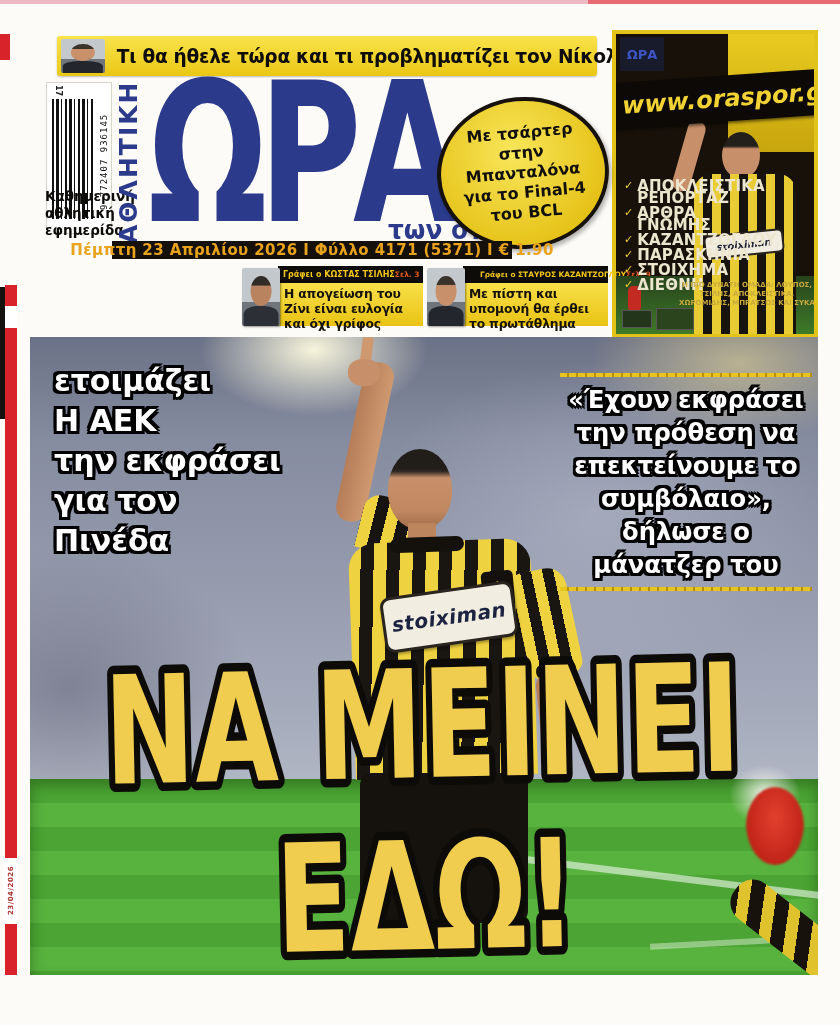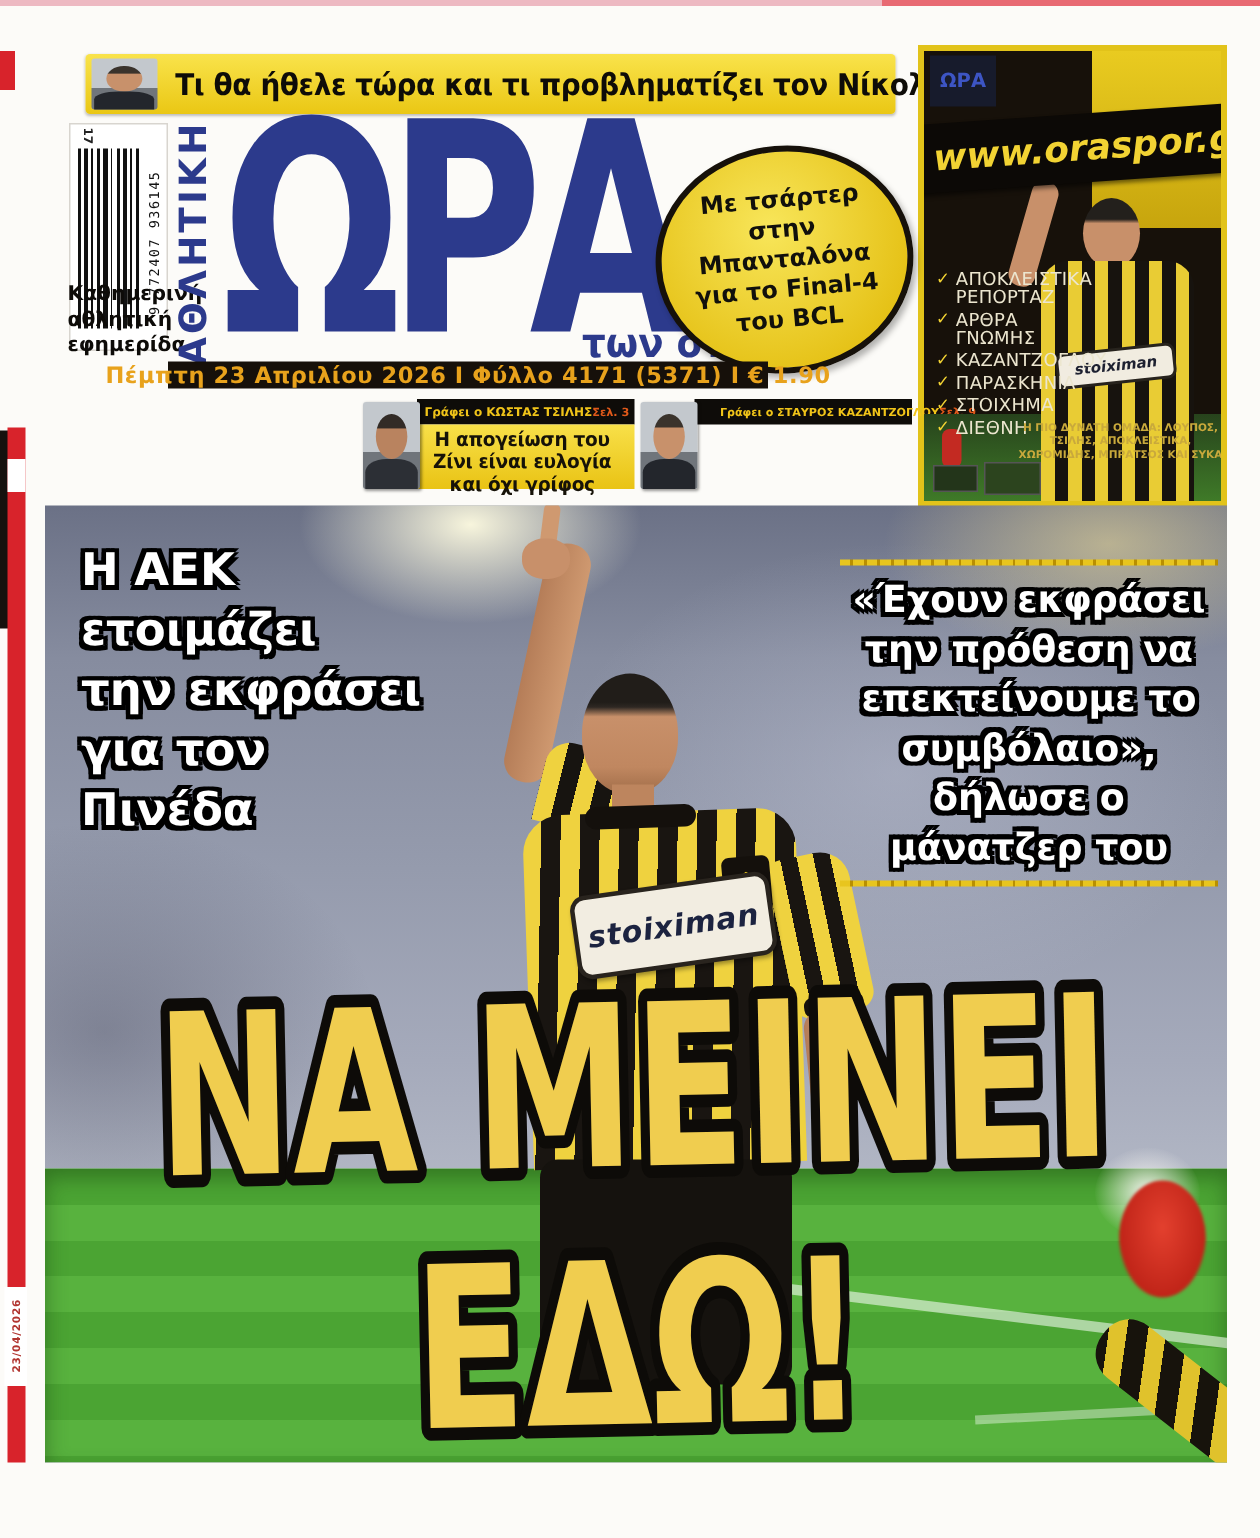--- a/index.html
+++ b/index.html
@@ -70,21 +70,21 @@
   .panel-thumb2 { position:absolute; left:40px; bottom:4px; width:38px; height:22px; background:#2c441e; border:1px solid #555; z-index:2; }
   .panel-player { position:absolute; left:0; top:0; width:100%; height:100%; z-index:2; }
   .pp-arm { position:absolute; left:64px; top:86px; width:18px; height:72px; background:#c8906a; border-radius:8px; transform:rotate(16deg); }
   .pp-head { position:absolute; left:106px; top:98px; width:38px; height:47px; border-radius:50%; background:linear-gradient(180deg,#23201c 0 30%,#c8906a 36%); }
   .pp-torso { position:absolute; left:78px; top:140px; width:102px; height:162px; border-radius:18px 18px 0 0; background:repeating-linear-gradient(90deg,#e9cc34 0 9px,#17130e 9px 18px); }
   .pp-pill { position:absolute; left:88px; top:198px; width:80px; height:24px; background:#f1ece0; border:2px solid #27231d; border-radius:6px; transform:rotate(-6deg); display:flex; align-items:center; justify-content:center; }
   .pp-pill span { font-size:10px; font-weight:800; font-style:italic; color:#1d2030; }
   .panel-checklist { position:absolute; left:8px; top:146px; width:96px; z-index:5; }
   .check-row { display:flex; gap:4px; margin-bottom:3px; align-items:flex-start; }
   .check-icon { color:#f2d333; font-size:11px; font-weight:800; line-height:12px; }
-  .check-label { font-size:12px; line-height:12px; font-weight:400; color:#ece6cf; letter-spacing:.2px; }
+  .check-label { font-size:15px; line-height:12px; font-weight:700; color:#ece6cf; letter-spacing:.2px; }
   .panel-caption { position:absolute; left:62px; bottom:26px; width:138px; text-align:center; font-size:7px; line-height:9px; font-weight:700; color:#c9a93c; z-index:5; }
 
   
   .photo { position:absolute; left:30px; top:337px; width:788px; height:638px; overflow:hidden;
     background:
       radial-gradient(ellipse 190px 110px at 36% 2%, rgba(255,252,225,.95), transparent 60%),
       radial-gradient(ellipse 250px 130px at 90% 4%, rgba(243,224,150,.55), transparent 60%),
       radial-gradient(ellipse 320px 220px at 72% 28%, rgba(196,200,218,.4), transparent 70%),
       radial-gradient(ellipse 260px 200px at 5% 55%, rgba(60,62,80,.35), transparent 70%),
       linear-gradient(180deg,#6b7186 0%,#868c9f 16%,#959bad 38%,#a5aabb 58%,#b1b6c4 70%,#b6bbc7 71%);
@@ -206,35 +206,38 @@
   <div class="ton-spor">των σπορ</div>
 
   <div class="bubble">
     <div class="bubble-text">Με τσάρτερ στην Μπανταλόνα για το Final-4 του BCL</div>
   </div>
 
   <div class="date-strip">
     <span>Πέμπτη 23 Απριλίου 2026  Ι  Φύλλο 4171 (5371)  Ι  € 1.90</span>
   </div>
 
-  <div class="col-strip" style="left:242px;text-align:center;">
+  <div class="col-strip" style="left:242px;">
     <div class="col-photo bust dark"></div>
     <div class="col-bar">
       <span class="col-byline">Γράφει ο ΚΩΣΤΑΣ ΤΣΙΛΗΣ</span>
       <span class="col-ref">Σελ. 3</span>
     </div>
     <div class="col-head">
       <span>Η απογείωση του Ζίνι είναι ευλογία και όχι γρίφος</span>
     </div>
   </div>
   <div class="col-strip" style="left:427px;">
     <div class="col-photo bust suit"></div>
     <div class="col-bar">
       <span class="col-byline" style="font-size:7.4px;padding-left:12px;">Γράφει ο ΣΤΑΥΡΟΣ ΚΑΖΑΝΤΖΟΓΛΟΥ</span>
       <span class="col-ref">Σελ. 9</span>
+    </div>
+    <div class="col-head">
+      <span>Με πίστη και υπομονή θα έρθει το πρωτάθλημα</span>
     </div>
   </div>
 
   <div class="photo">
     <div class="pitch"></div>
     <div class="pitch-line"></div>
     <div class="pitch-line2"></div>
 
     <div class="pl-arm"></div>
     <div class="pl-finger"></div>
@@ -251,22 +254,22 @@
     <div class="pl-crest"></div>
     <div class="pl-badge">
         <span>stoiximan</span>
       </div>
 
     <div class="opp-white"></div>
     <div class="opp-red"></div>
     <div class="opp-limb"></div>
 
     <div class="kicker">
+      <span>ετοιμάζει</span>
       <span>Η ΑΕΚ</span>
-      <span>ετοιμάζει</span>
       <span>την εκφράσει</span>
       <span>για τον Πινέδα</span>
     </div>
 
     <div class="quote-box">
       <div class="quote-rule"></div>
       <div class="quote-text">«Έχουν εκφράσει την πρόθεση να επεκτείνουμε το συμβόλαιο», δήλωσε ο μάνατζερ του</div>
       <div class="quote-rule"></div>
     </div>
 

